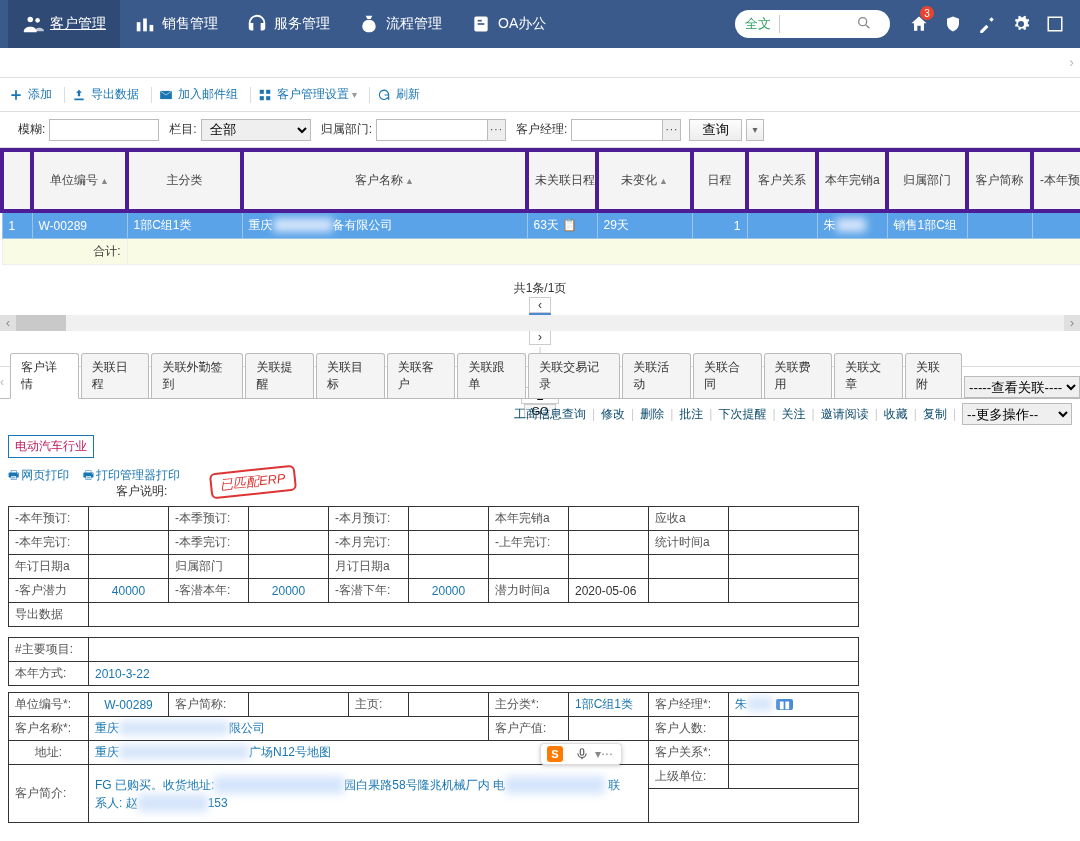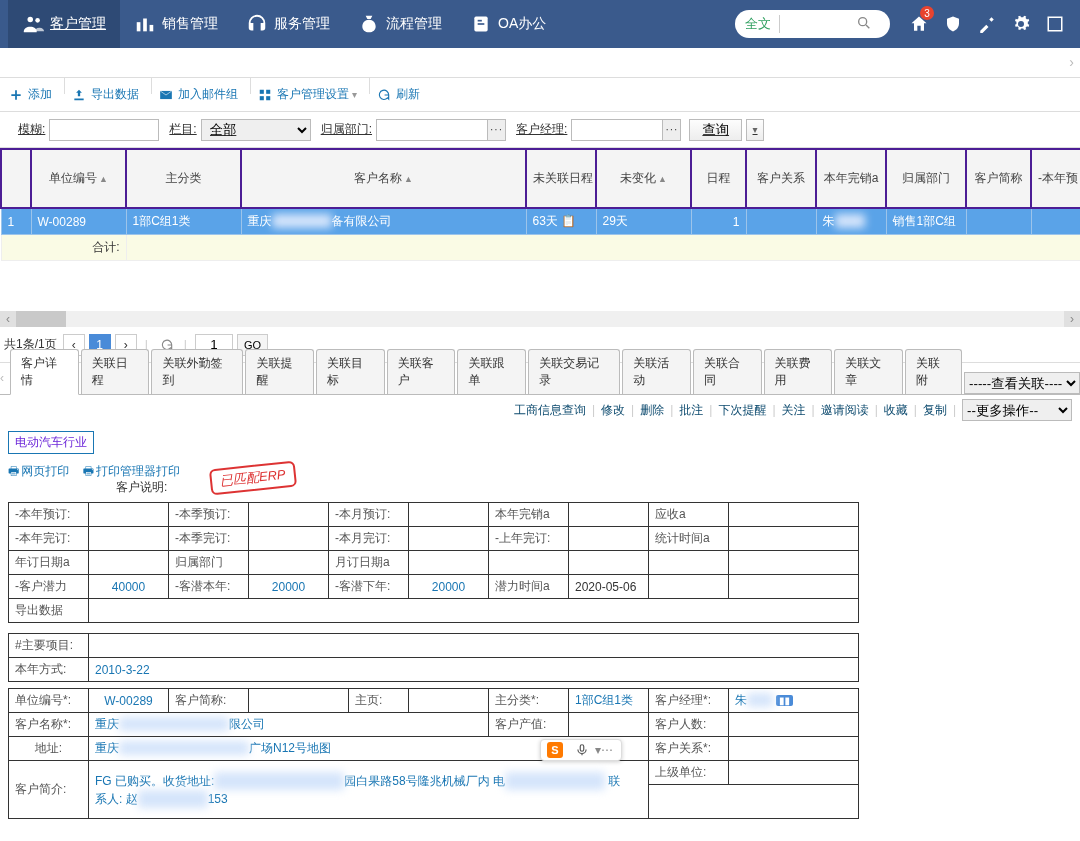--- a/index.html
+++ b/index.html
@@ -16,51 +16,51 @@
   .search-label { color: #31a061; margin-right: 6px; font-size: 13px; border-right:1px solid #ccc; padding-right:8px;}
   .search-input { border: none; outline: none; width: 70px; }
   .search-icon-btn { width: 18px; height: 18px; color: #888; }
   .top-icons { display: flex; align-items: center; margin-left: 12px; }
   .top-icon { width: 34px; height: 48px; display: flex; align-items: center; justify-content: center; position: relative; cursor: pointer; }
   .badge { position: absolute; top: 6px; right: 2px; background: #e8432e; color: #fff; border-radius: 8px; font-size: 10px; min-width: 14px; height: 14px; display:flex; align-items:center; justify-content:center; padding:0 3px;}
   
   
   .subbar-top { height: 30px; border-bottom: 1px solid #ddd; position: relative; }
   .subbar-top .chev { position: absolute; right: 6px; top: 6px; color: #bbb; font-size: 14px; cursor:pointer;}
-  .toolbar { display: flex; height: 34px; padding: 0 8px; border-bottom: 1px solid #ddd; }
+  .toolbar { display: flex; align-items: center; height: 34px; padding: 0 8px; border-bottom: 1px solid #ddd; }
   .tool-btn { display: flex; align-items: center; margin-right: 12px; color: #1976b3; cursor: pointer; }
   .tool-btn .ic { width: 16px; height: 16px; margin-right: 4px; display:inline-flex; align-items:center; justify-content:center; }
   .tool-btn .caret { margin-left: 3px; color: #999; font-size:10px;}
   .tool-sep { width:1px; height:16px; background:#ddd; margin: 0 6px 0 0;}
   
   
-  .filter-row { display: flex; align-items: center; height: 36px; padding: 0 8px; border-bottom: 1px solid #ddd; text-decoration: underline; }
+  .filter-row { display: flex; align-items: center; height: 36px; padding: 0 8px; border-bottom: 1px solid #ddd; }
   .filter-row label { margin: 0 4px 0 10px; }
   .filter-row input[type=text], .filter-row select { height: 22px; border: 1px solid #bbb; padding: 0 4px; }
   .dots-input { position: relative; display:inline-flex; }
   .dots-input input { padding-right: 20px; }
   .dots-btn { position:absolute; right:1px; top:1px; bottom:1px; width:18px; background:#eee; border-left:1px solid #bbb; display:flex; align-items:center; justify-content:center; font-size:10px; letter-spacing:1px; cursor:pointer;}
   .query-btn { height: 22px; padding: 0 12px; margin-left: 8px; border: 1px solid #bbb; background: linear-gradient(#fdfdfd,#ededed); cursor:pointer; }
   .caret-btn { height:22px; width:18px; border:1px solid #bbb; background: linear-gradient(#fdfdfd,#ededed); margin-left:4px; cursor:pointer; font-size:10px; color:#666;}
   
   
   .table-wrap { overflow: hidden; }
   table.grid { border-collapse: collapse; width: 100%; table-layout: fixed; }
-  table.grid th { background: #f4f4f4; border: 2px solid #4c1d95; padding: 20px 6px; font-weight: normal; color: #444; height: 24px; white-space:nowrap; overflow:hidden;}
+  table.grid th { background: #f4f4f4; border: 4px solid #4c1d95; padding: 20px 6px; font-weight: normal; color: #444; height: 24px; white-space:nowrap; overflow:hidden;}
   table.grid td { border: 1px solid #9cc4ea; padding: 4px 6px; height: 24px; white-space:nowrap; overflow:hidden;}
   tr.selected td { background: #5aa3e8; color: #fff; }
   tr.total td { background: #fafbe5; border-color:#eee;}
   .sort-caret { font-size:9px; color:#888; margin-left:2px;}
   
   
   .hscroll { height: 16px; background: #f0f0f0; position:relative; }
   .hscroll .thumb { position:absolute; left:0; top:0; bottom:0; width:50px; background:#c9c9c9; }
   .hscroll .arrow { position:absolute; top:0; bottom:0; width:16px; background:#e0e0e0; display:flex;align-items:center;justify-content:center; color:#888;}
   .hscroll .arrow.left{left:0;} .hscroll .arrow.right{right:0;}
-  .pager { height: 36px; display: flex; align-items: center; justify-content: flex-start; border-bottom: 1px solid #ddd; }
+  .pager { height: 36px; display: flex; align-items: center; justify-content: center; border-bottom: 1px solid #ddd; flex-direction: column; }
   .pager span { margin: 0 4px; }
   .pager .pg-btn { width:22px; height:22px; border:1px solid #ccc; display:inline-flex; align-items:center; justify-content:center; margin:0 2px; background:#fff; cursor:pointer;}
   .pager .pg-btn.active { background:#4a8bd8; color:#fff; border-color:#4a8bd8;}
   .pager input { width:38px; height:22px; border:1px solid #ccc; text-align:center; margin:0 4px;}
   .pager .go { height:22px; padding:0 6px; border:1px solid #ccc; background:#f5f5f5; cursor:pointer; font-size:11px;}
   
   
   .detail-tabs { display: flex; align-items: flex-end; height: 32px; border-bottom: 1px solid #bbb; padding-left: 10px; position:relative;}
   .detail-tabs .arrow-l { position:absolute; left:0; top:8px; color:#bbb; cursor:pointer;}
   .dtab { border: 1px solid #bbb; border-bottom: none; padding: 5px 10px; margin-right: 2px; background: #f4f4f4; border-radius: 3px 3px 0 0; cursor: pointer; font-size:12px;}
@@ -69,21 +69,21 @@
   .dtab-right select { height:22px; border:1px solid #bbb;}
   
   
   .action-row { height: 30px; display:flex; align-items:center; justify-content:flex-end; padding-right:8px; border-bottom:0; }
   .action-row a { color:#0c4a6e; margin:0 6px; cursor:pointer;}
   .action-row .sep { color:#ccc;}
   .action-row select { height:22px; width:110px; margin-left:6px; border:1px solid #bbb;}
   
   
   .detail-body { padding: 6px 8px; position:relative; }
-  .tag-link { border:1px solid #1976b3; color:#6d28d9; padding:2px 6px; display:inline-block; margin-bottom:8px; cursor:pointer;}
+  .tag-link { border:1px solid #1976b3; color:#be185d; padding:2px 6px; display:inline-block; margin-bottom:8px; cursor:pointer;}
   .section-title { border-left: 4px solid #3a7be0; padding-left: 6px; margin: 8px 0 6px; color:#333; font-weight:bold;}
   .print-links a { color:#1976b3; margin-right: 10px; cursor:pointer;}
   .print-links .pic { color:#1976b3; margin-right:2px;}
   .stamp { position:absolute; left:210px; top:40px; transform: rotate(-6deg); border:2px solid #d33; color:#d33; border-radius:6px; padding:2px 8px; font-size:13px; font-style:italic;}
   .desc-label { margin-left: 108px; margin-top:-4px; padding-bottom:6px;}
   
   table.detail { border-collapse: collapse; width: 850px; table-layout: fixed; margin-bottom: 10px;}
   table.detail td { border: 1px solid #333; padding: 3px 6px; height: 20px; font-size:12px; vertical-align:middle; white-space:nowrap; overflow:hidden;}
   table.detail td.lab { color:#555; }
   .blue-link { color:#1976b3; }

